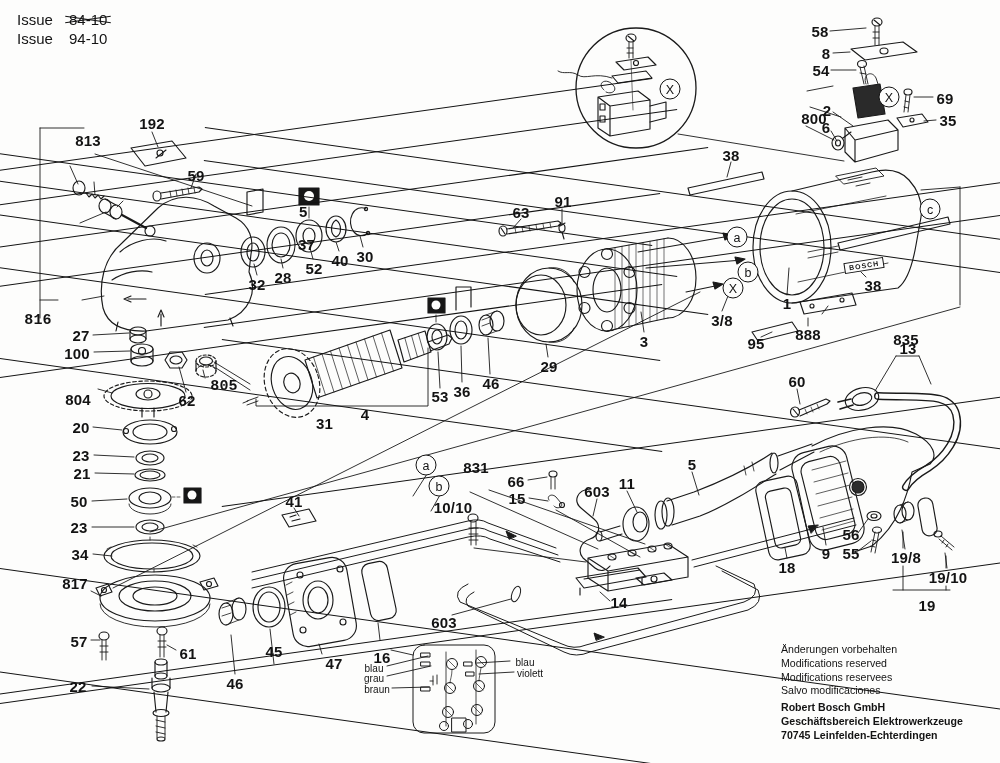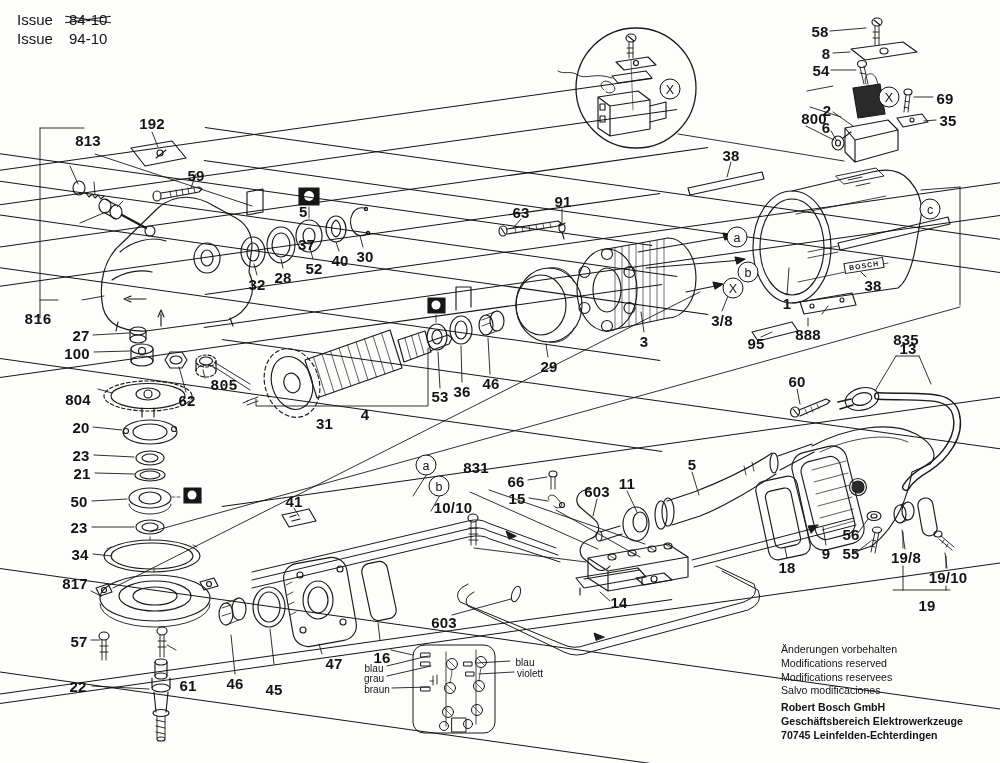--- a/index.html
+++ b/index.html
@@ -457,21 +457,21 @@
     <div class="part-label" style="left: 187px; top: 400px;">62</div>
     <div class="part-label" style="left: 81px; top: 427px;">20</div>
     <div class="part-label" style="left: 81px; top: 455px;">23</div>
     <div class="part-label" style="left: 82px; top: 473px;">21</div>
     <div class="part-label" style="left: 79px; top: 501px;">50</div>
     <div class="part-label" style="left: 79px; top: 527px;">23</div>
     <div class="part-label" style="left: 80px; top: 554px;">34</div>
     <div class="part-label" style="left: 75px; top: 583px;">817</div>
     <div class="part-label struck" style="left: 78px; top: 598px;">24</div>
     <div class="part-label" style="left: 79px; top: 641px;">57</div>
-    <div class="part-label" style="left: 188px; top: 653px; margin-top: 32px;">61</div>
+    <div class="part-label" style="left: 188px; top: 653px;">61</div>
     <div class="part-label" style="left: 78px; top: 686px;">22</div>
     <div class="part-label" style="left: 365px; top: 414px;">4</div>
     <div class="part-label" style="left: 440px; top: 396px;">53</div>
     <div class="part-label" style="left: 462px; top: 391px;">36</div>
     <div class="part-label" style="left: 491px; top: 383px;">46</div>
     <div class="part-label" style="left: 549px; top: 366px;">29</div>
     <div class="part-label" style="left: 521px; top: 212px;">63</div>
     <div class="part-label" style="left: 563px; top: 201px;">91</div>
     <div class="part-label" style="left: 644px; top: 341px;">3</div>
     <div class="part-label" style="left: 722px; top: 320px;">3/8</div>
@@ -507,21 +507,21 @@
     <div class="part-label" style="left: 619px; top: 602px;">14</div>
     <div class="part-label" style="left: 294px; top: 501px;">41</div>
     <div class="part-label" style="left: 476px; top: 467px;">831</div>
     <div class="part-label struck" style="left: 480px; top: 483px;">10</div>
     <div class="part-label" style="left: 453px; top: 507px;">10/10</div>
     <div class="part-label" style="left: 516px; top: 481px;">66</div>
     <div class="part-label" style="left: 517px; top: 498px;">15</div>
     <div class="part-label" style="left: 444px; top: 622px;">603</div>
     <div class="part-label" style="left: 382px; top: 657px;">16</div>
     <div class="part-label" style="left: 235px; top: 683px;">46</div>
-    <div class="part-label" style="left: 274px; top: 689px;">45</div>
+    <div class="part-label" style="left: 274px; top: 651px;">45</div>
     <div class="part-label" style="left: 334px; top: 663px;">47</div>
     <div class="part-label small" style="left: 374px; top: 668px;">blau</div>
     <div class="part-label small" style="left: 374px; top: 678px;">grau</div>
     <div class="part-label small" style="left: 377px; top: 689px;">braun</div>
     <div class="part-label small" style="left: 525px; top: 662px;">blau</div>
     <div class="part-label small" style="left: 530px; top: 673px;">violett</div>
   </div>
 <div class="layer">
     <div class="callout" style="left: 737px; top: 237px;">a</div>
     <div class="callout" style="left: 748px; top: 272px;">b</div>

